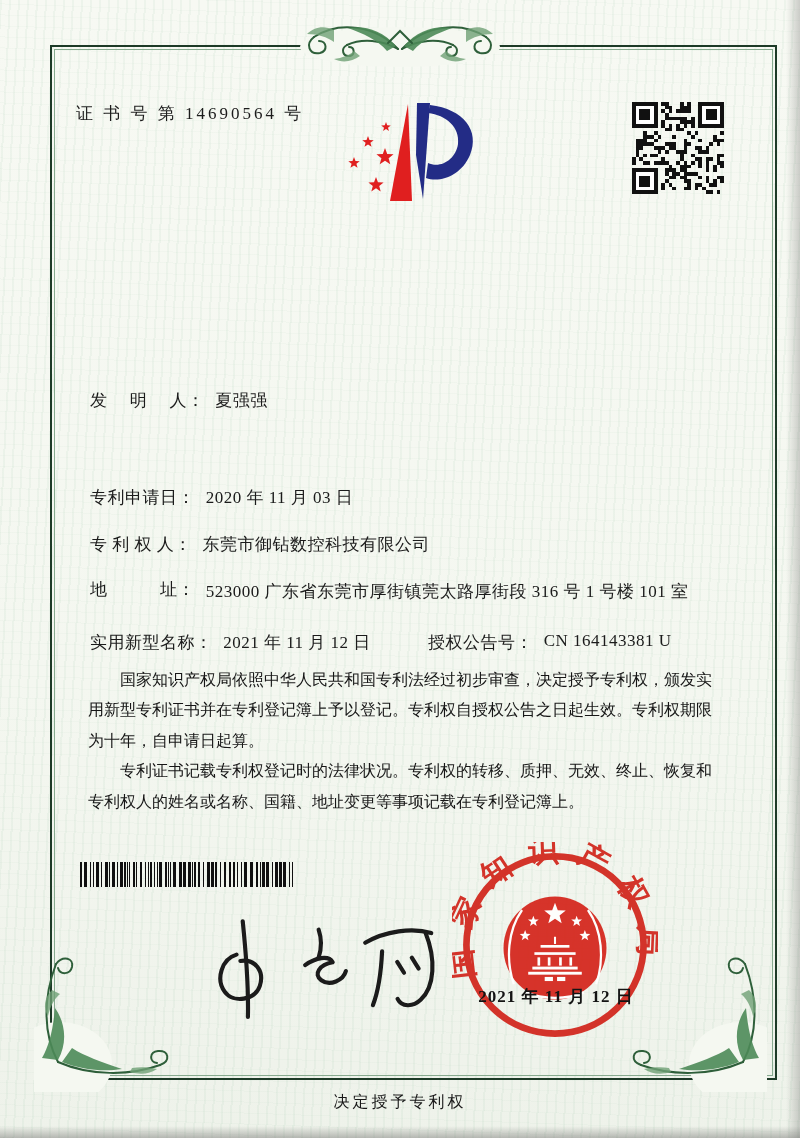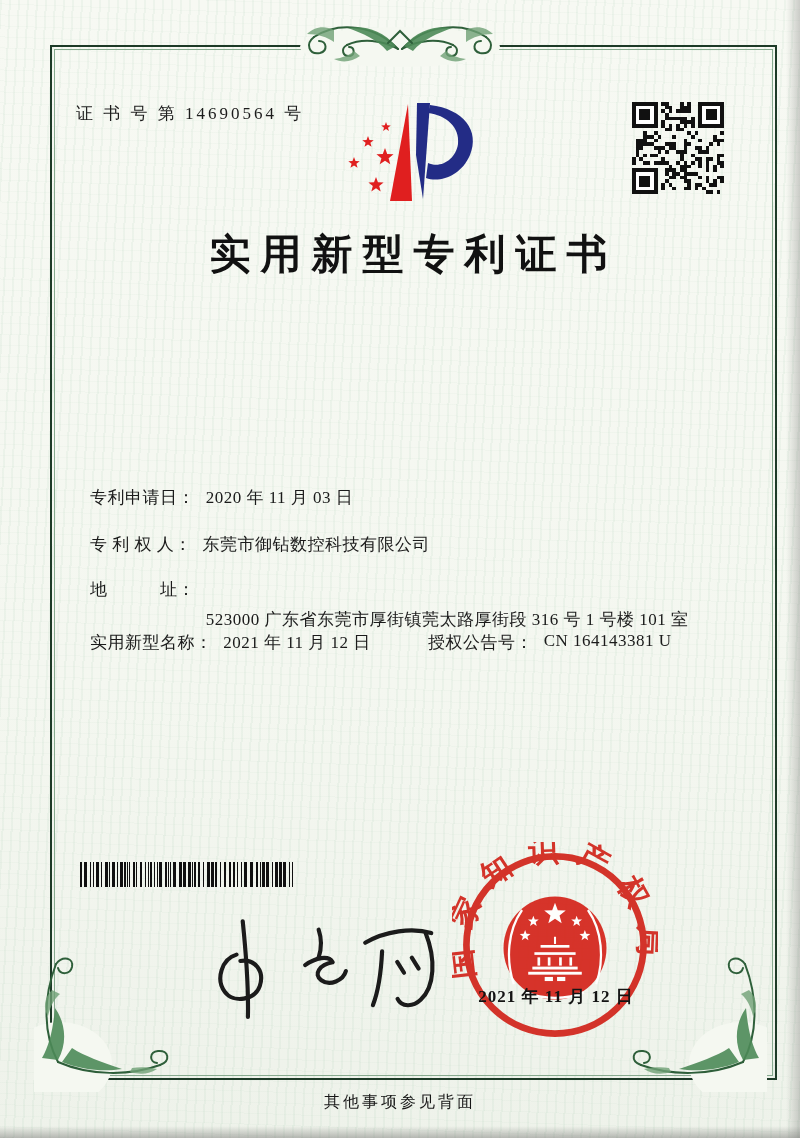--- a/index.html
+++ b/index.html
@@ -31,21 +31,21 @@
 
   .logo { position:absolute; left:272px; top:50px; width:172px; height:110px; }
   .qr { position:absolute; left:580px; top:55px; width:92px; height:92px; }
 
   .title { position:absolute; left:0; top:180px; width:100%; text-align:center;
     font-size:41px; font-weight:bold; letter-spacing:10px; color:#111; }
 
   .row { position:absolute; left:38px; font-size:17px; color:#1b1b1b; letter-spacing:.5px; }
   .row .lbl { display:inline-block; vertical-align:top; }
   .row .val { display:inline-block; vertical-align:top; margin-left:6px; }
-  .row-addr .val { width:535px; line-height:27px;margin-top:28px; }
+  .row-addr .val { width:535px; line-height:27px; }
   .grant-right { position:absolute; left:338px; top:0; white-space:nowrap; }
 
   .paras { position:absolute; left:36px; top:618px; width:624px;
     font-size:16px; line-height:1.9; color:#161616; text-align:justify; }
   .paras p { text-indent:2em; }
 
   .barcode { position:absolute; left:28px; top:815px; width:218px; height:25px; }
 
   .signer { position:absolute; left:38px; top:876px; font-size:18px; color:#151515;
     font-family:"Liberation Sans","DejaVu Sans",sans-serif; }
@@ -303,22 +303,25 @@
         <rect x="1" y="1" width="5" height="5" fill="#fff"></rect>
         <rect x="2" y="2" width="3" height="3" fill="#111"></rect>
         <rect x="18" y="0" width="7" height="7" fill="#111"></rect>
         <rect x="19" y="1" width="5" height="5" fill="#fff"></rect>
         <rect x="20" y="2" width="3" height="3" fill="#111"></rect>
         <rect x="0" y="18" width="7" height="7" fill="#111"></rect>
         <rect x="1" y="19" width="5" height="5" fill="#fff"></rect>
         <rect x="2" y="20" width="3" height="3" fill="#111"></rect>
       </svg>
 
-    <div class="title">实用新型专利证书</div>
-
+
+    <div class="row" style="top:342px">
+      <span class="lbl">发　 明　 人：</span>
+      <span class="val">夏强强</span>
+    </div>
     <div class="row" style="top:439px">
       <span class="lbl">专利申请日：</span>
       <span class="val">2020 年 11 月 03 日</span>
     </div>
     <div class="row" style="top:486px">
       <span class="lbl">专 利 权 人：</span>
       <span class="val">东莞市御钻数控科技有限公司</span>
     </div>
     <div class="row row-addr" style="top:531px">
       <span class="lbl">地　　　址：</span>
@@ -326,20 +329,24 @@
     </div>
     <div class="row" style="top:584px; width:640px">
       <span class="lbl">实用新型名称：</span>
       <span class="val">2021 年 11 月 12 日</span>
       <span class="grant-right">
         <span class="lbl">授权公告号：</span>
         <span class="val">CN 164143381 U</span>
       </span>
     </div>
 
+    <div class="paras">
+      <p>国家知识产权局依照中华人民共和国专利法经过初步审查，决定授予专利权，颁发实用新型专利证书并在专利登记簿上予以登记。专利权自授权公告之日起生效。专利权期限为十年，自申请日起算。</p>
+      <p>专利证书记载专利权登记时的法律状况。专利权的转移、质押、无效、终止、恢复和专利权人的姓名或名称、国籍、地址变更等事项记载在专利登记簿上。</p>
+    </div>
 
     <svg class="barcode" id="barcode" viewBox="0 0 218 25" preserveAspectRatio="none">
         <rect x="0" y="0" width="2" height="25" fill="#101010"></rect>
         <rect x="4" y="0" width="3" height="25" fill="#101010"></rect>
         <rect x="10" y="0" width="1" height="25" fill="#101010"></rect>
         <rect x="13" y="0" width="1" height="25" fill="#101010"></rect>
         <rect x="16" y="0" width="3" height="25" fill="#101010"></rect>
         <rect x="21" y="0" width="1" height="25" fill="#101010"></rect>
         <rect x="25" y="0" width="3" height="25" fill="#101010"></rect>
         <rect x="29" y="0" width="1" height="25" fill="#101010"></rect>
@@ -437,17 +444,17 @@
           <path d="M60,138 C52,114 54,86 68,66"></path>
           <path d="M140,138 C148,114 146,86 132,66"></path>
           <path d="M72,146 C88,153 112,153 128,146"></path>
         </g>
       </g>
     </svg>
     <div class="seal-date">2021 年 11 月 12 日</div>
 
   </div>
 
-  <div class="back-note">其他事项参见背面</div>
+  <div class="back-note">决定授予专利权</div>
 
   <div class="photo-edge-right"></div>
   <div class="photo-edge-bottom"></div>
 </div>
 
 </body></html>

